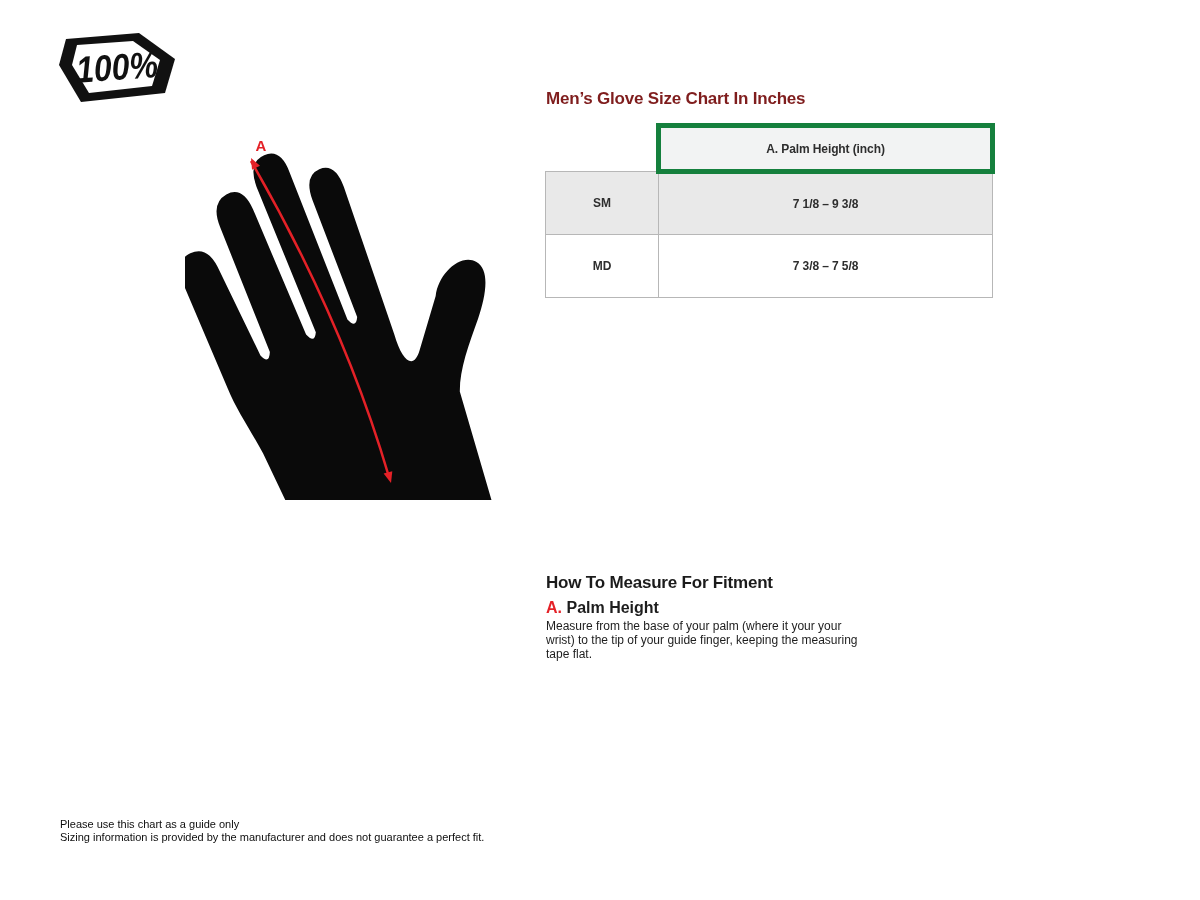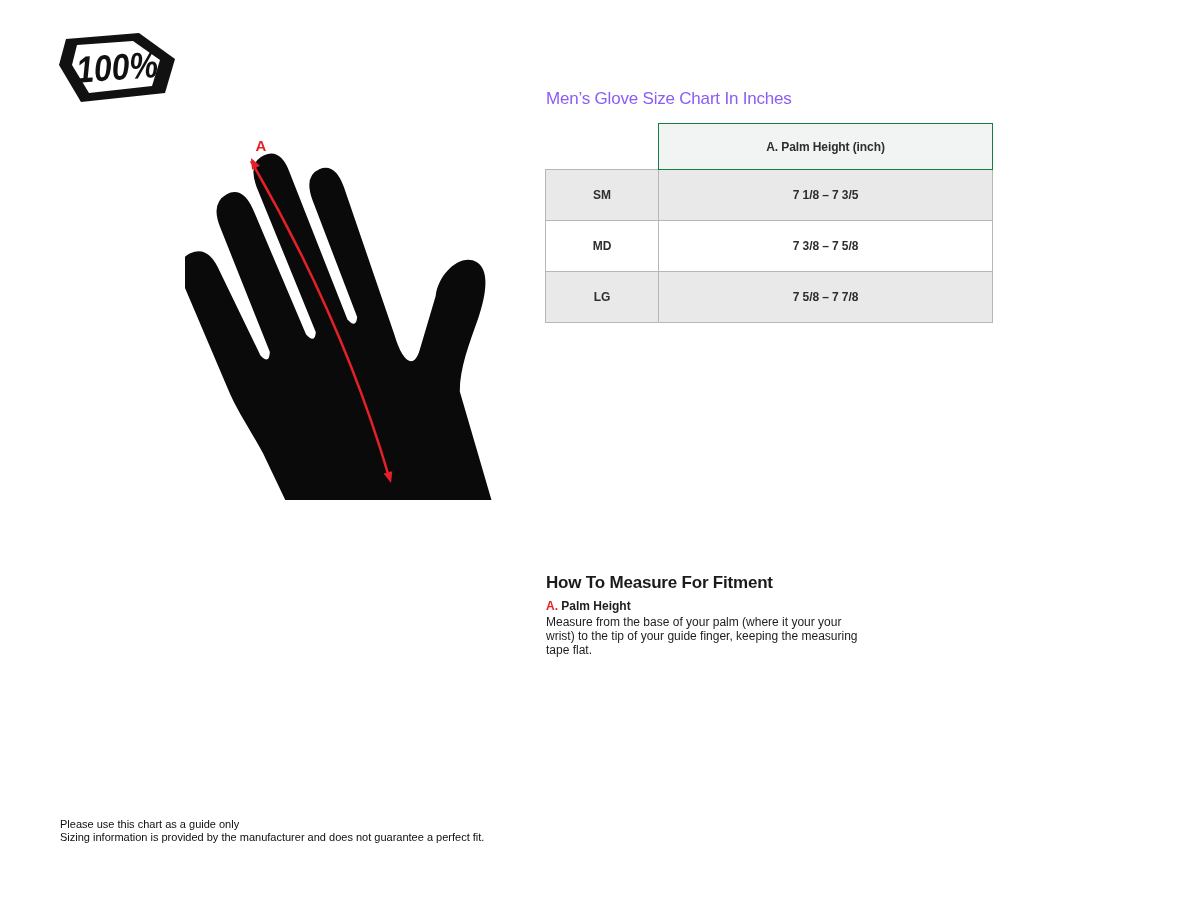--- a/index.html
+++ b/index.html
@@ -11,44 +11,44 @@
 
   
   .logo { position: absolute; left: 59px; top: 33px; width: 116px; height: 70px; }
 
   
   .hand-wrap { position: absolute; left: 185px; top: 125px; width: 320px; height: 375px; }
 
   
   .chart-title {
     position: absolute; left: 546px; top: 89px;
-    font-size: 17px; font-weight: normal; letter-spacing: -0.2px; color: #8b5cf6;
+    font-size: 17px; font-weight: bold; letter-spacing: -0.2px; color: #7f1d1d;
   }
   table.size-table {
     position: absolute; left: 545px; top: 123px;
     border-collapse: collapse; table-layout: fixed; width: 447px;
   }
   table.size-table col.c-size  { width: 113px; }
   table.size-table col.c-range { width: 334px; }
   table.size-table th, table.size-table td {
     font-size: 12px; font-weight: bold; color: #2e2e2e; text-align: center;
     letter-spacing: -0.1px;
   }
   th.blank-cell { border: none; background: transparent; height: 46px; }
-  th.palm-header { background: #f2f3f3; border: 1px solid #15803d; height: 46px; font-weight: bold; }
-  table.size-table td { border: 1px solid #b7b7b7; height: 51px; background: #ffffff; }
+  th.palm-header { background: #f2f3f3; border: 5px solid #15803d; height: 46px; font-weight: bold; }
+  table.size-table td { border: 1px solid #b7b7b7; height: 63px; background: #ffffff; }
   table.size-table tr.alt td { background: #e9e9e9; }
 
   
   .measure-title {
     position: absolute; left: 546px; top: 573px;
     font-size: 17px; font-weight: bold; letter-spacing: -0.2px; color: #1b1b1b;
   }
   .measure-item { position: absolute; left: 546px; top: 599px; width: 320px; }
-  .measure-item-heading { font-size: 12px; font-weight: bold; color: #1d1d1d; margin-bottom: 2px; }
+  .measure-item-heading { font-size: 16px; font-weight: bold; color: #1d1d1d; margin-bottom: 2px; }
   .measure-marker { color: #e42127; }
   .measure-desc { font-size: 12px; line-height: 14px; color: #1d1d1d; }
 
   
   .disclaimer {
     position: absolute; left: 60px; top: 818px;
     font-size: 11px; line-height: 12.5px; color: #0e0e0e;
   }
 </style>
 </head>
@@ -91,29 +91,25 @@
       <col class="c-size">
       <col class="c-range">
     </colgroup>
   <tbody>
       <tr>
     <th class="blank-cell"></th>
     <th class="palm-header">A. Palm Height (inch)</th>
   </tr>
   <tr class="alt">
     <td>SM</td>
-    <td>7 1/8 – 7 3/5</td>
+    <td>7 1/8 – 9 3/8</td>
   </tr>
   <tr>
     <td>MD</td>
     <td>7 3/8 – 7 5/8</td>
-  </tr>
-  <tr class="alt">
-    <td>LG</td>
-    <td>7 5/8 – 7 7/8</td>
   </tr>
 </tbody>
   </table>
 
 <h2 class="measure-title">How To Measure For Fitment</h2>
 
 <div class="measure-item">
   <div class="measure-item-heading">
     <span class="measure-marker">A.</span>
     <span>Palm Height</span>

